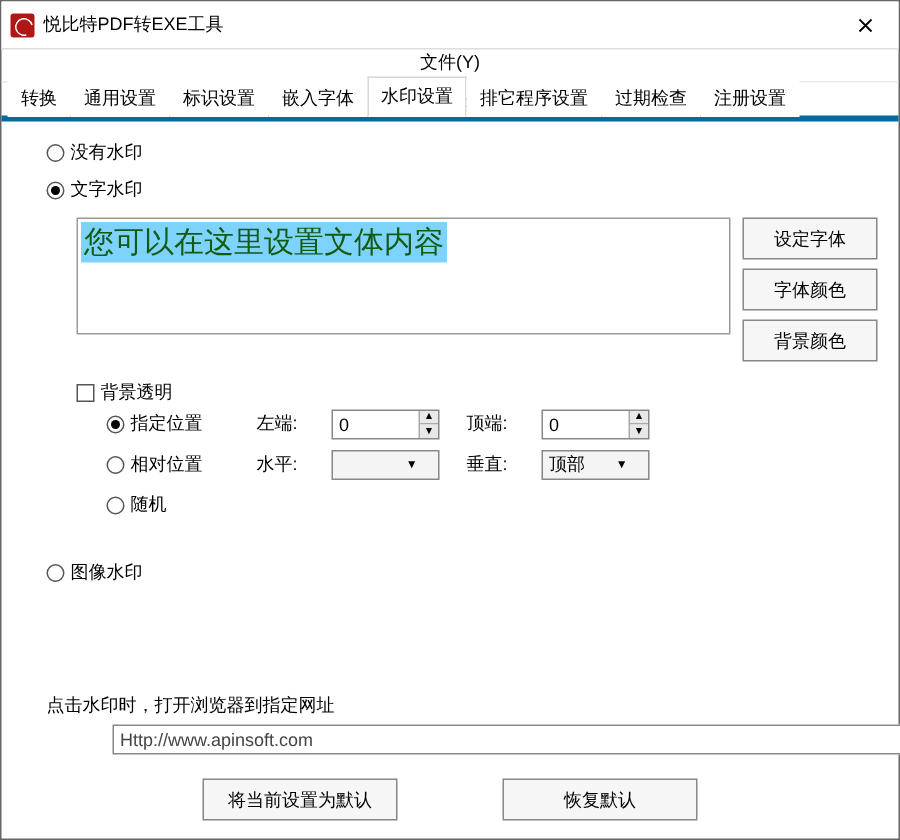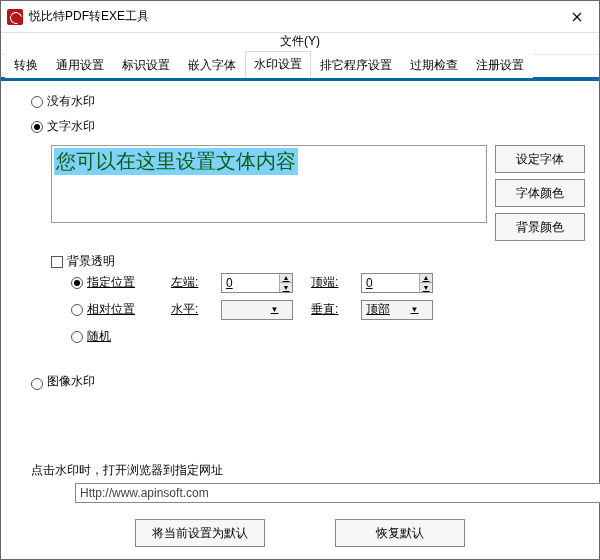--- a/index.html
+++ b/index.html
@@ -147,21 +147,20 @@
   .pos-section {
     margin-left: 20px;
     margin-top: 6px;
   }
   .pos-grid {
     margin-left: 20px;
     display: grid;
     grid-template-columns: 100px 50px 90px 50px 90px;
     row-gap: 6px;
     align-items: center;
-    text-decoration: underline;
   }
   .spinner {
     display: flex;
     border: 1px solid #888;
     height: 20px;
     width: 72px;
     background: #fff;
   }
   .spinner input {
     border: none;
@@ -211,21 +210,21 @@
     background: #fff;
     margin-left: 44px;
   }
   .bottom-bar {
     display: flex;
     justify-content: center;
     gap: 70px;
     padding: 10px 0 12px 0;
   }
   .bottom-bar .btn { width: 130px; }
-  .image-wm-row { margin-left: 0; margin-top: 22px; align-items: flex-end; }
+  .image-wm-row { margin-left: 0; margin-top: 22px; }
 </style>
 </head>
 <body>
 
 <div class="window">
 
   <div class="titlebar">
     <div class="app-icon"></div>
     <div class="title">悦比特PDF转EXE工具</div>
     <div class="close-btn">

